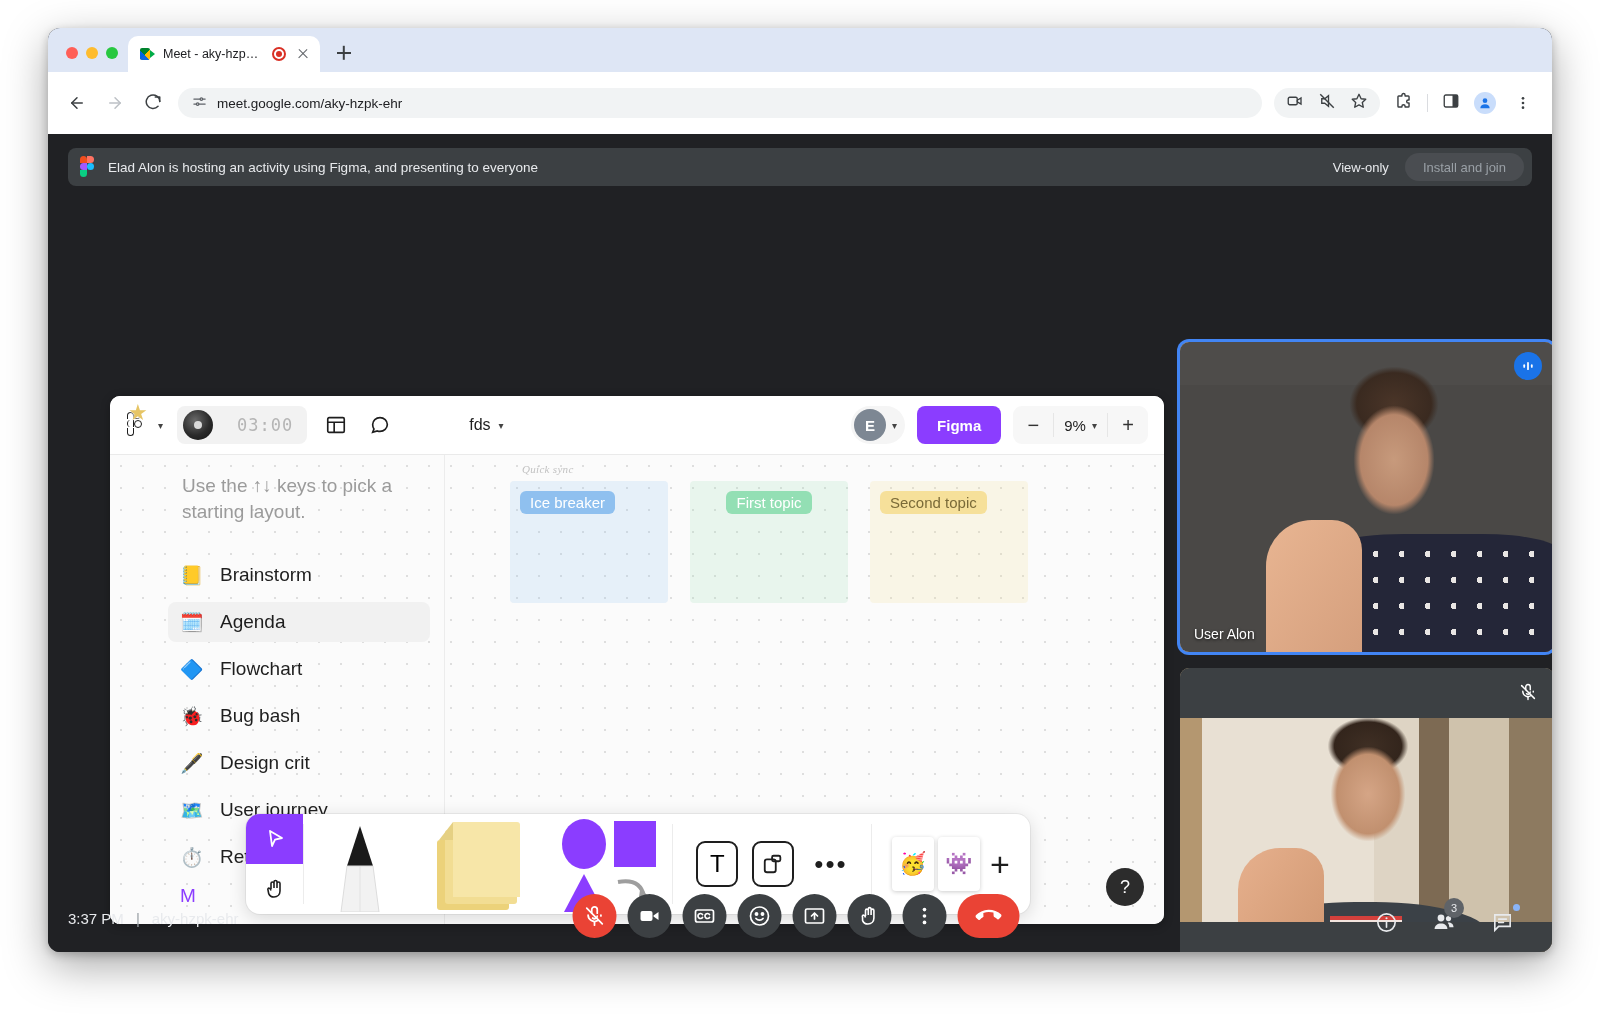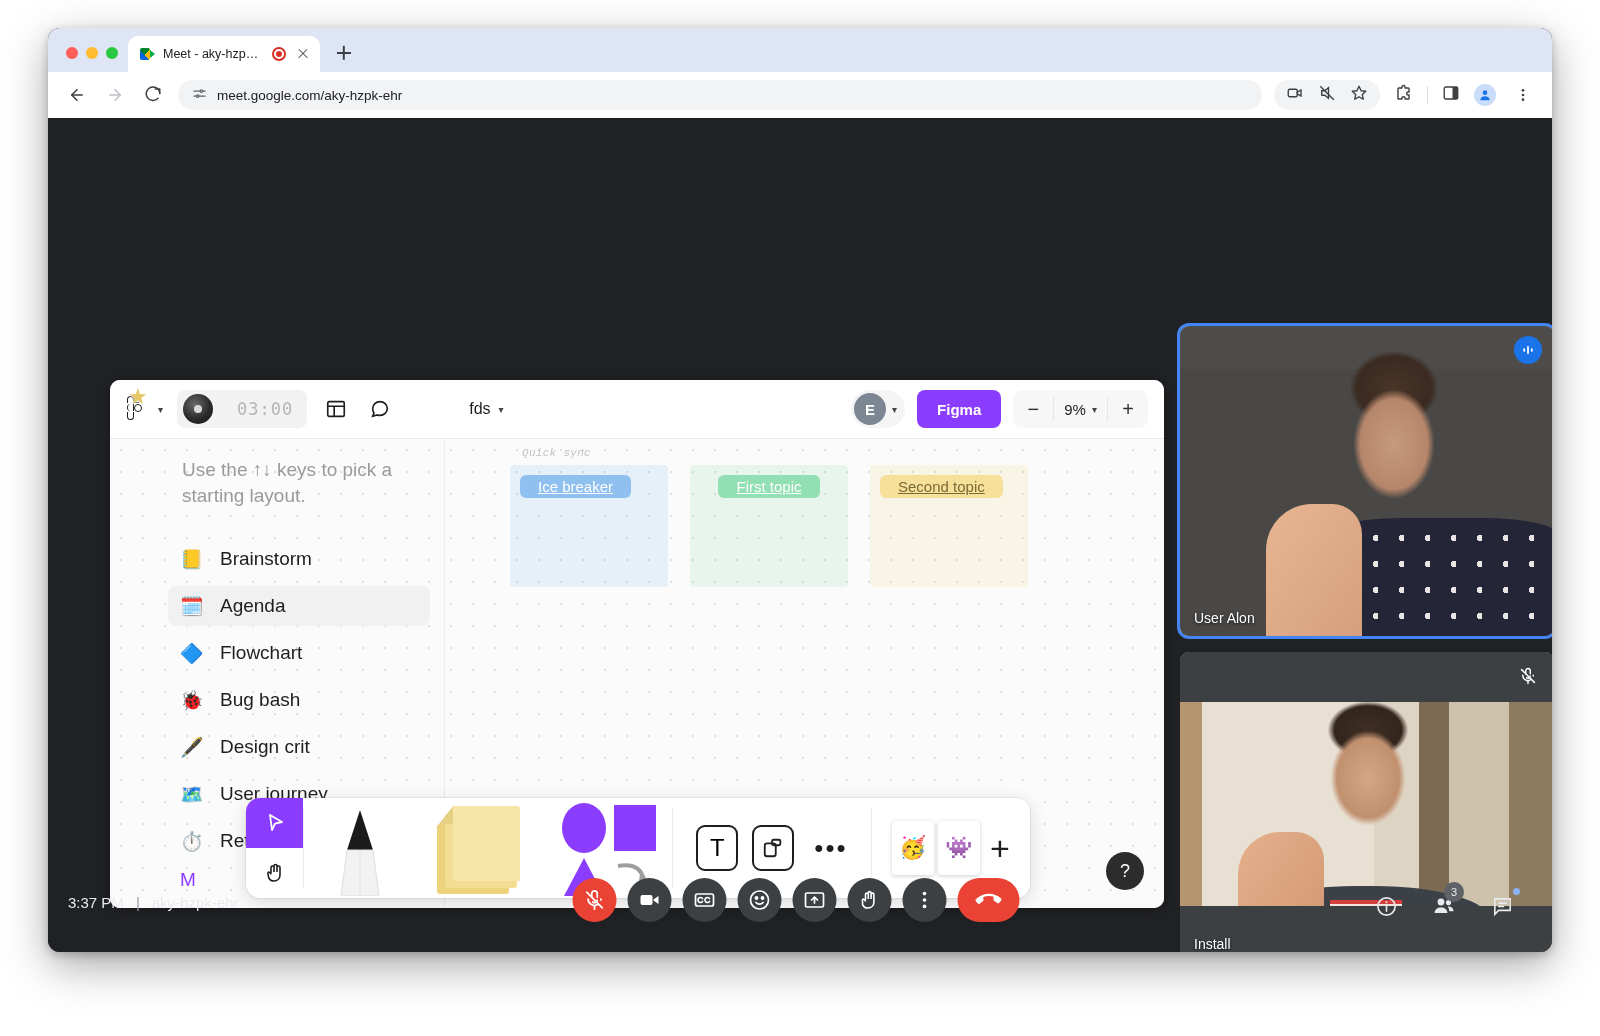--- a/index.html
+++ b/index.html
@@ -65,21 +65,21 @@
   .tab-close::after { transform: rotate(-45deg); }
 
   #new-tab-button { width: 28px; height: 28px; margin: 0 0 5px 10px; position: relative; cursor: pointer; }
   #new-tab-button::before, #new-tab-button::after {
     content:""; position:absolute; background:#3c4043; left:7px; top:13.2px; width:14px; height:1.6px;
   }
   #new-tab-button::after { transform: rotate(90deg); }
 
   
   #omnibox-row {
-    height: 46px; background: #ffffff;
+    height: 62px; background: #ffffff;
     display: flex; align-items: center; padding: 0 16px; gap: 12px;
   }
   .nav-btn { width: 26px; height: 26px; color: #3c4043; display:flex; align-items:center; justify-content:center; cursor:pointer; }
   .nav-btn.disabled { color: #bdc1c6; }
   #url-field {
     flex: 1; height: 30px; background: #f1f3f4; border-radius: 16px;
     display: flex; align-items: center; gap: 10px; padding: 0 14px;
     font-size: 13.5px; color: #202124;
   }
   #omnibox-actions { display: flex; align-items: center; gap: 14px; color: #3c4043; }
@@ -176,25 +176,25 @@
   #layout-list { position: absolute; left: 58px; top: 100px; width: 262px; }
   .layout-item { display: flex; align-items: center; gap: 16px; height: 40px;
     padding: 0 12px; border-radius: 8px; font-size: 19px; color: #1e1e1e; margin-bottom: 7px; cursor: pointer; }
   .layout-item.selected { background: #f1f1f1; }
   .layout-emoji { width: 24px; font-size: 19px; text-align: center; }
 
   #more-layouts { position: absolute; left: 70px; top: 430px; font-size: 19px; color: #8b3dff; }
 
   
   #board-area { position: absolute; left: 400px; top: 8px; }
-  #board-title { font-family: Liberation Mono, monospace; font-style: italic; font-size: 11px;
+  #board-title { font-family: Liberation Serif, serif; font-style: italic; font-size: 11px;
     color: #c2c2c2; margin-left: 12px; margin-bottom: 6px; letter-spacing: .3px; }
   #board-columns { display: flex; gap: 22px; }
   .board-col { width: 158px; height: 122px; border-radius: 4px; padding: 10px; }
-  .col-chip { display: inline-block; padding: 3px 18px; border-radius: 6px; font-size: 15px; text-decoration: underline; }
+  .col-chip { display: inline-block; padding: 3px 10px; border-radius: 6px; font-size: 15px; }
   .col-blue { background: rgba(153,199,240,.22); }
   .col-blue .col-chip { background: #8fc0ef; color: #ffffff; }
   .col-green { background: rgba(150,224,180,.18); text-align: center; }
   .col-green .col-chip { background: #93dfb4; color: #ffffff; }
   .col-yellow { background: rgba(247,225,150,.20); }
   .col-yellow .col-chip { background: #f6e09a; color: #7a6a38; }
 
   
   #figma-tools {
     position: absolute; left: 136px; bottom: 10px;
@@ -398,20 +398,32 @@
             <circle cx="12" cy="5" r="2"></circle>
             <circle cx="12" cy="12" r="2"></circle>
             <circle cx="12" cy="19" r="2"></circle>
           </svg>
       </span>
     </div>
   </div>
 
   <div id="meet-app">
 
+    <div id="activity-banner">
+      <span id="figma-banner-icon">
+        <i class="fg fg1"></i>
+          <i class="fg fg2"></i>
+          <i class="fg fg3"></i>
+          <i class="fg fg4"></i>
+          <i class="fg fg5"></i>
+      </span>
+      <span id="banner-text">Elad Alon is hosting an activity using Figma, and presenting to everyone</span>
+      <span id="banner-viewonly">View-only</span>
+      <button id="install-join-button">Install and join</button>
+    </div>
 
     <div id="figma-embed">
 
       <div id="figma-toolbar">
         <span class="fig-logo">
           <i class="fl fl1"></i>
             <i class="fl fl2"></i>
             <i class="fl fl3"></i>
             <i class="fl fl4"></i>
             <i class="fl fl5"></i>

